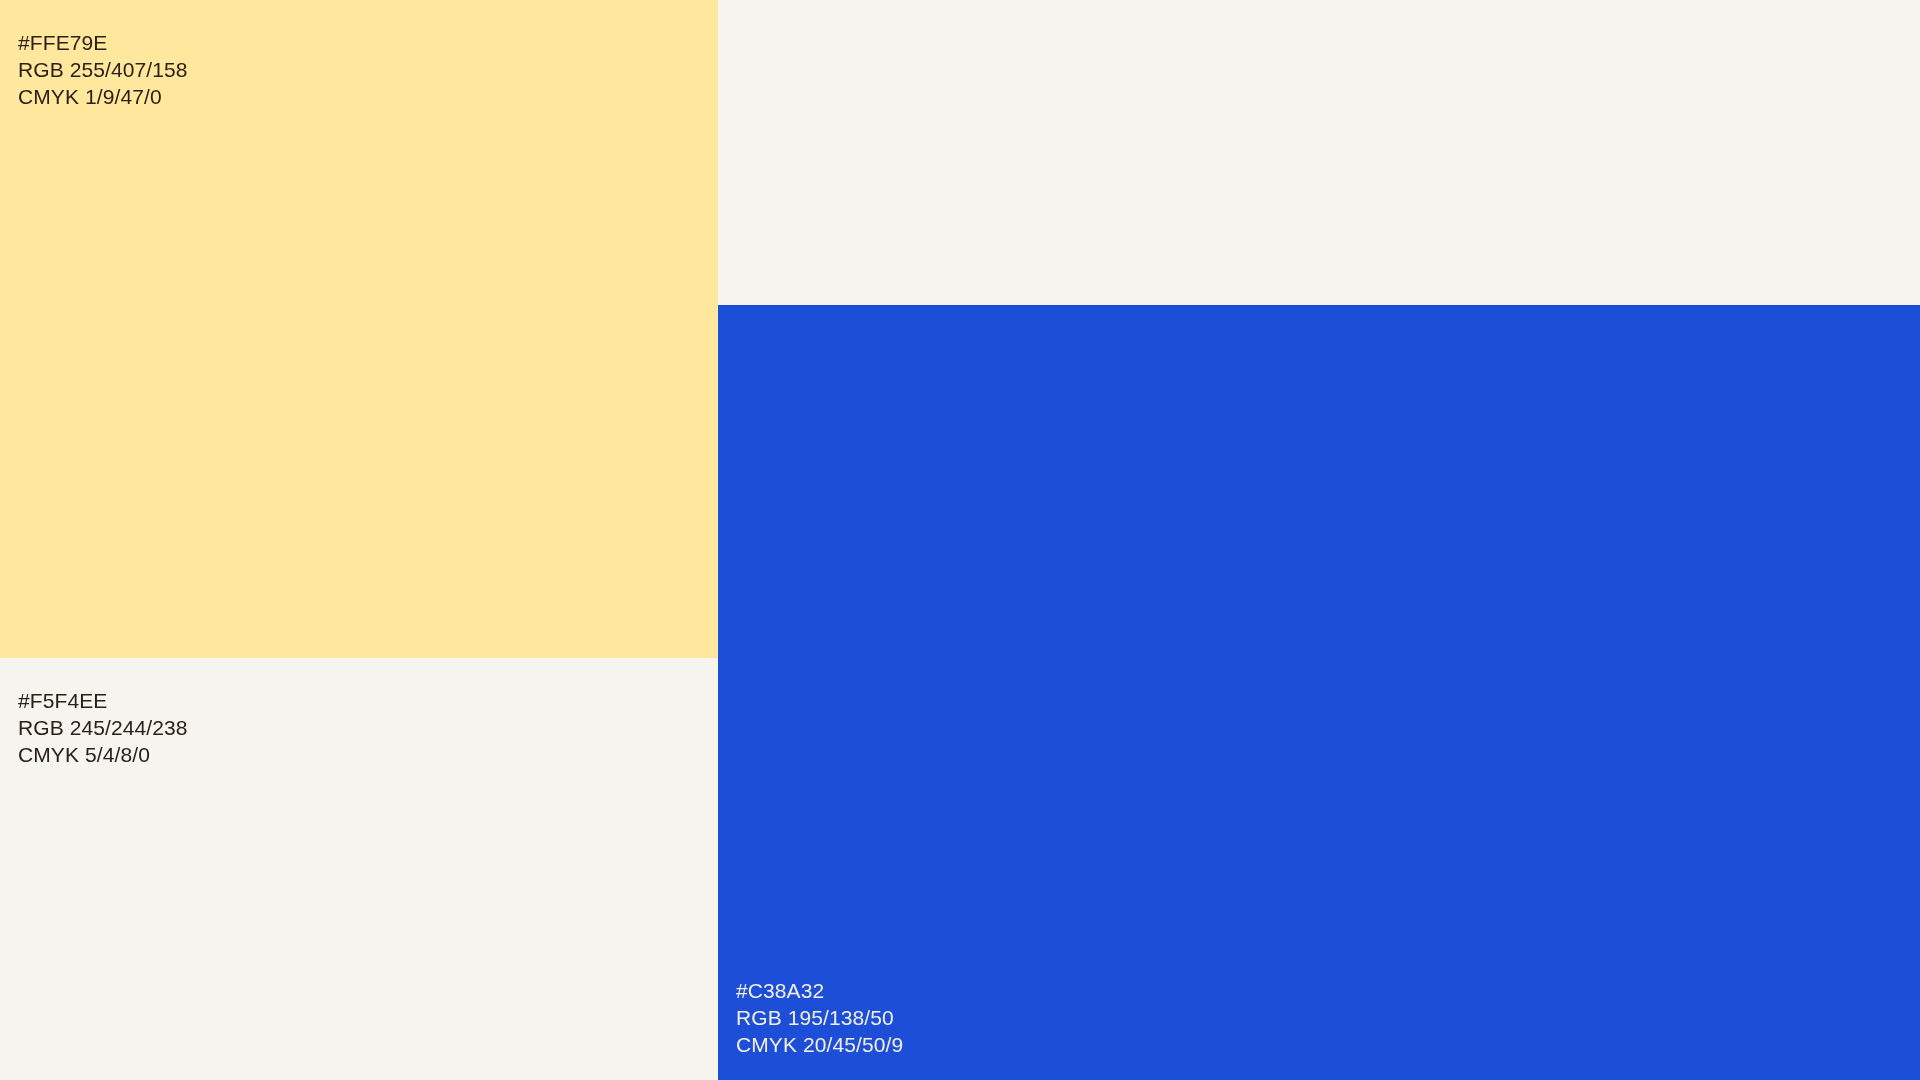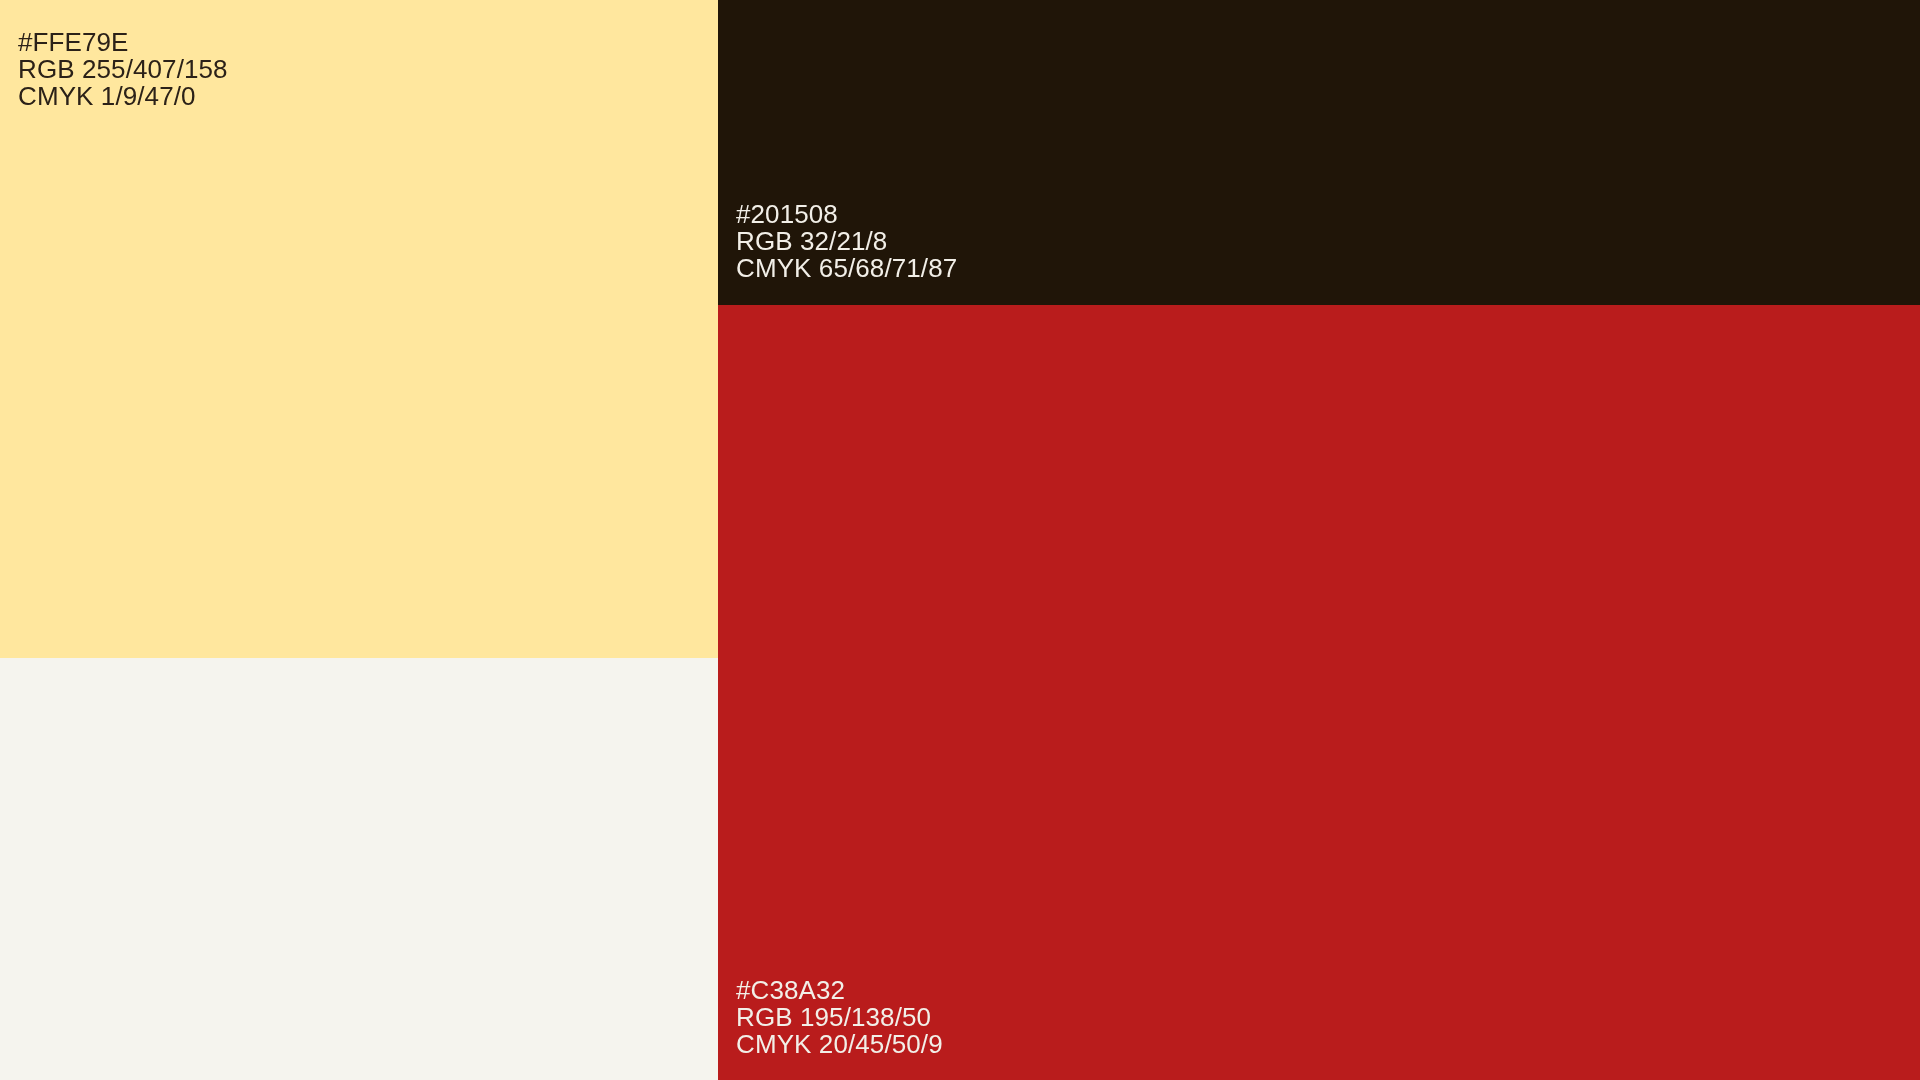--- a/index.html
+++ b/index.html
@@ -20,21 +20,21 @@
     height: 1080px;
   }
   .swatch {
     position: absolute;
     box-sizing: border-box;
     overflow: hidden;
   }
   .swatch-info {
     position: absolute;
     left: 18px;
-    font-size: 26px;
+    font-size: 21px;
     line-height: 27px;
     white-space: nowrap;
     letter-spacing: 0.1px;
   }
   .swatch-info div {
     white-space: nowrap;
   }
 
   
   #swatch-yellow {
@@ -78,30 +78,30 @@
 <div class="palette">
 
   <div class="swatch" id="swatch-yellow" style="background-color: rgb(255, 231, 158);">
     <div class="swatch-info text-dark" style="color: rgb(43, 33, 24);">
       <div>#FFE79E</div>
       <div>RGB 255/407/158</div>
       <div>CMYK 1/9/47/0</div>
     </div>
   </div>
 
-
-  <div class="swatch" id="swatch-darkbrown" style="background-color: rgb(32, 21, 8);">
-    <div class="swatch-info text-light" style="color: rgb(242, 239, 232);">
-      <div>#201508</div>
-      <div>RGB 32/21/8</div>
-      <div>CMYK 65/68/71/87</div>
+  <div class="swatch" id="swatch-offwhite" style="background-color: rgb(245, 244, 238);">
+    <div class="swatch-info text-dark" style="color: rgb(43, 33, 24);">
+      <div>#F5F4EE</div>
+      <div>RGB 245/244/238</div>
+      <div>CMYK 5/4/8/0</div>
     </div>
   </div>
 
-  <div class="swatch" id="swatch-gold" style="background-color: #b91c1c;">
+
+  <div class="swatch" id="swatch-gold" style="background-color: #1d4ed8;">
     <div class="swatch-info text-light" style="color: rgb(242, 239, 232);">
       <div>#C38A32</div>
       <div>RGB 195/138/50</div>
       <div>CMYK 20/45/50/9</div>
     </div>
   </div>
 
 </div>
 
 </body></html>

